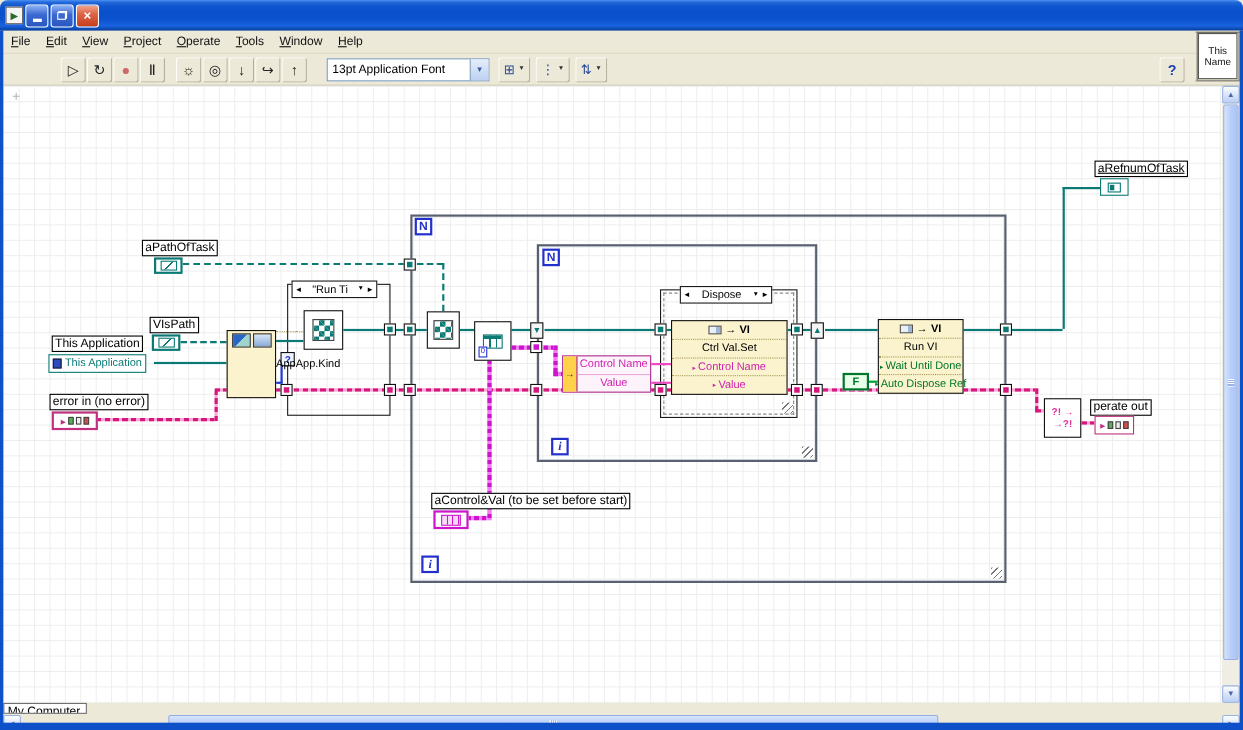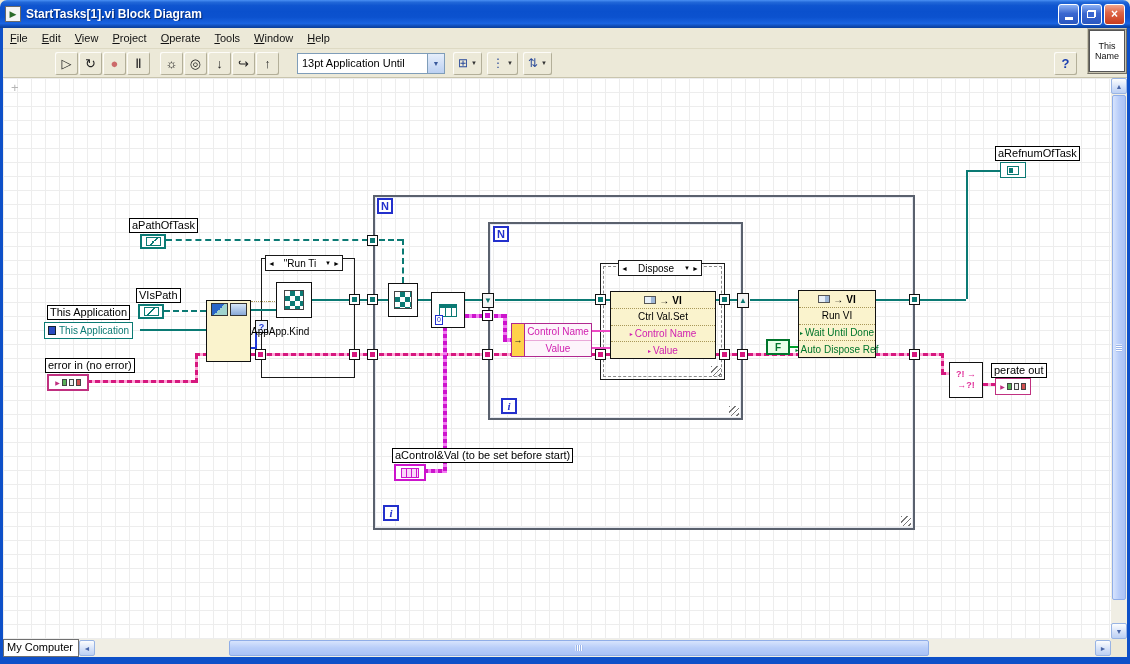--- a/index.html
+++ b/index.html
@@ -119,35 +119,34 @@
 .const-app{position:absolute;background:#fff;border:1px solid #0b7a74;color:#0b7a74;font-size:10px;display:flex;align-items:center;gap:3px;padding:0 3px;z-index:6;white-space:nowrap;}
 .appglyph{display:inline-block;width:8px;height:9px;background:#2a4ac0;border:1px solid #123;}
 .boolc{position:absolute;width:24px;height:16px;border:2px solid #00752c;background:#eaffea;color:#00752c;font-weight:bold;font-size:10px;display:flex;align-items:center;justify-content:center;z-index:4;}
 
 
 .vscroll{position:absolute;left:1111px;top:78px;width:16px;height:561px;background:#f0eee4;}
 .sbtn{position:absolute;width:16px;height:16px;background:linear-gradient(180deg,#fdfefe,#d3e0f8 60%,#bcd0f4);border:1px solid #98b4e4;border-radius:2px;color:#4966a8;font-size:7px;display:flex;align-items:center;justify-content:center;}
 .vthumb{position:absolute;left:1px;top:17px;width:14px;height:505px;background:linear-gradient(90deg,#d7e4fd,#b8cdf9 50%,#aac2f6);border:1px solid #90aee8;border-radius:2px;}
 .vthumb::after,.hthumb::after{content:"";position:absolute;left:50%;top:50%;transform:translate(-50%,-50%);width:6px;height:7px;background:repeating-linear-gradient(#fff 0 1px,#9ab4e8 1px 2px);}
 .hthumb::after{width:7px;height:6px;background:repeating-linear-gradient(90deg,#fff 0 1px,#9ab4e8 1px 2px);}
-.bottombar{position:absolute;left:3px;top:639px;width:1124px;height:18px;background:#ece9d8;display:flex;}
+.bottombar{position:absolute;left:3px;top:639px;width:1124px;height:18px;background:#ece9d8;display:flex;flex-direction:column;}
 .ctxbox{width:76px;height:18px;background:#fff;border:1px solid #707070;font-size:11px;padding:1px 3px;white-space:nowrap;overflow:hidden;}
 .hscroll{position:relative;flex:1;height:18px;background:#f0eee4;}
 .hbtn{top:1px;width:16px;height:16px;}
 .hthumb{position:absolute;left:150px;top:1px;width:700px;height:16px;background:linear-gradient(180deg,#d7e4fd,#b8cdf9 50%,#aac2f6);border:1px solid #90aee8;border-radius:2px;}
 .corner{width:16px;height:18px;background:#ece9d8;}
 </style>
 </head>
 <body>
 
 <div class="window">
 
   <div class="titlebar">
     <span class="appicon16">▶</span>
-    <span class="title-text">StartTasks[1].vi Block Diagram</span>
     <span class="wbtn blue">
         <i class="minbar"></i>
       </span>
     <span class="wbtn blue">
         <i class="restore"></i>
       </span>
     <span class="wbtn red">
         <span>×</span>
       </span>
   </div>
@@ -187,21 +186,21 @@
         <span>↓</span>
       </button>
     <button class="tbtn">
         <span>↪</span>
       </button>
     <button class="tbtn">
         <span>↑</span>
       </button>
     <span class="tsep"></span>
     <div class="fontcombo">
-      <span>13pt Application Until</span>
+      <span>13pt Application Font</span>
       <span class="combo-btn">
           <span>▼</span>
         </span>
     </div>
     <div class="ddbtn">
         <span>⊞</span>
         <span class="dd">▼</span>
       </div>
     <div class="ddbtn">
         <span>⋮</span>
@@ -425,21 +424,21 @@
       <i class="cg g"></i>
         <i class="cg w"></i>
         <i class="cg r"></i>
     </div>
 
     <div class="lbl" style="left:389px;top:370px;">aControl&amp;Val (to be set before start)</div>
     <div class="term thick magb" style="left:391px;top:386px;width:32px;height:17px;">
         <i class="arrg"></i>
       </div>
 
-    <div class="lbl" style="left:992px;top:68px;">aRefnumOfTask</div>
+    <div class="lbl" style="left:992px;top:68px;text-decoration:underline;">aRefnumOfTask</div>
     <div class="term thin tealb" style="left:997px;top:84px;width:26px;height:16px;">
         <i class="refg"></i>
       </div>
 
     <div class="lbl" style="left:988px;top:285px;">perate out</div>
     <div class="term thin errb err" style="left:992px;top:300px;width:36px;height:17px;">
       <i class="cg g"></i>
         <i class="cg w"></i>
         <i class="cg r"></i>
     </div>

